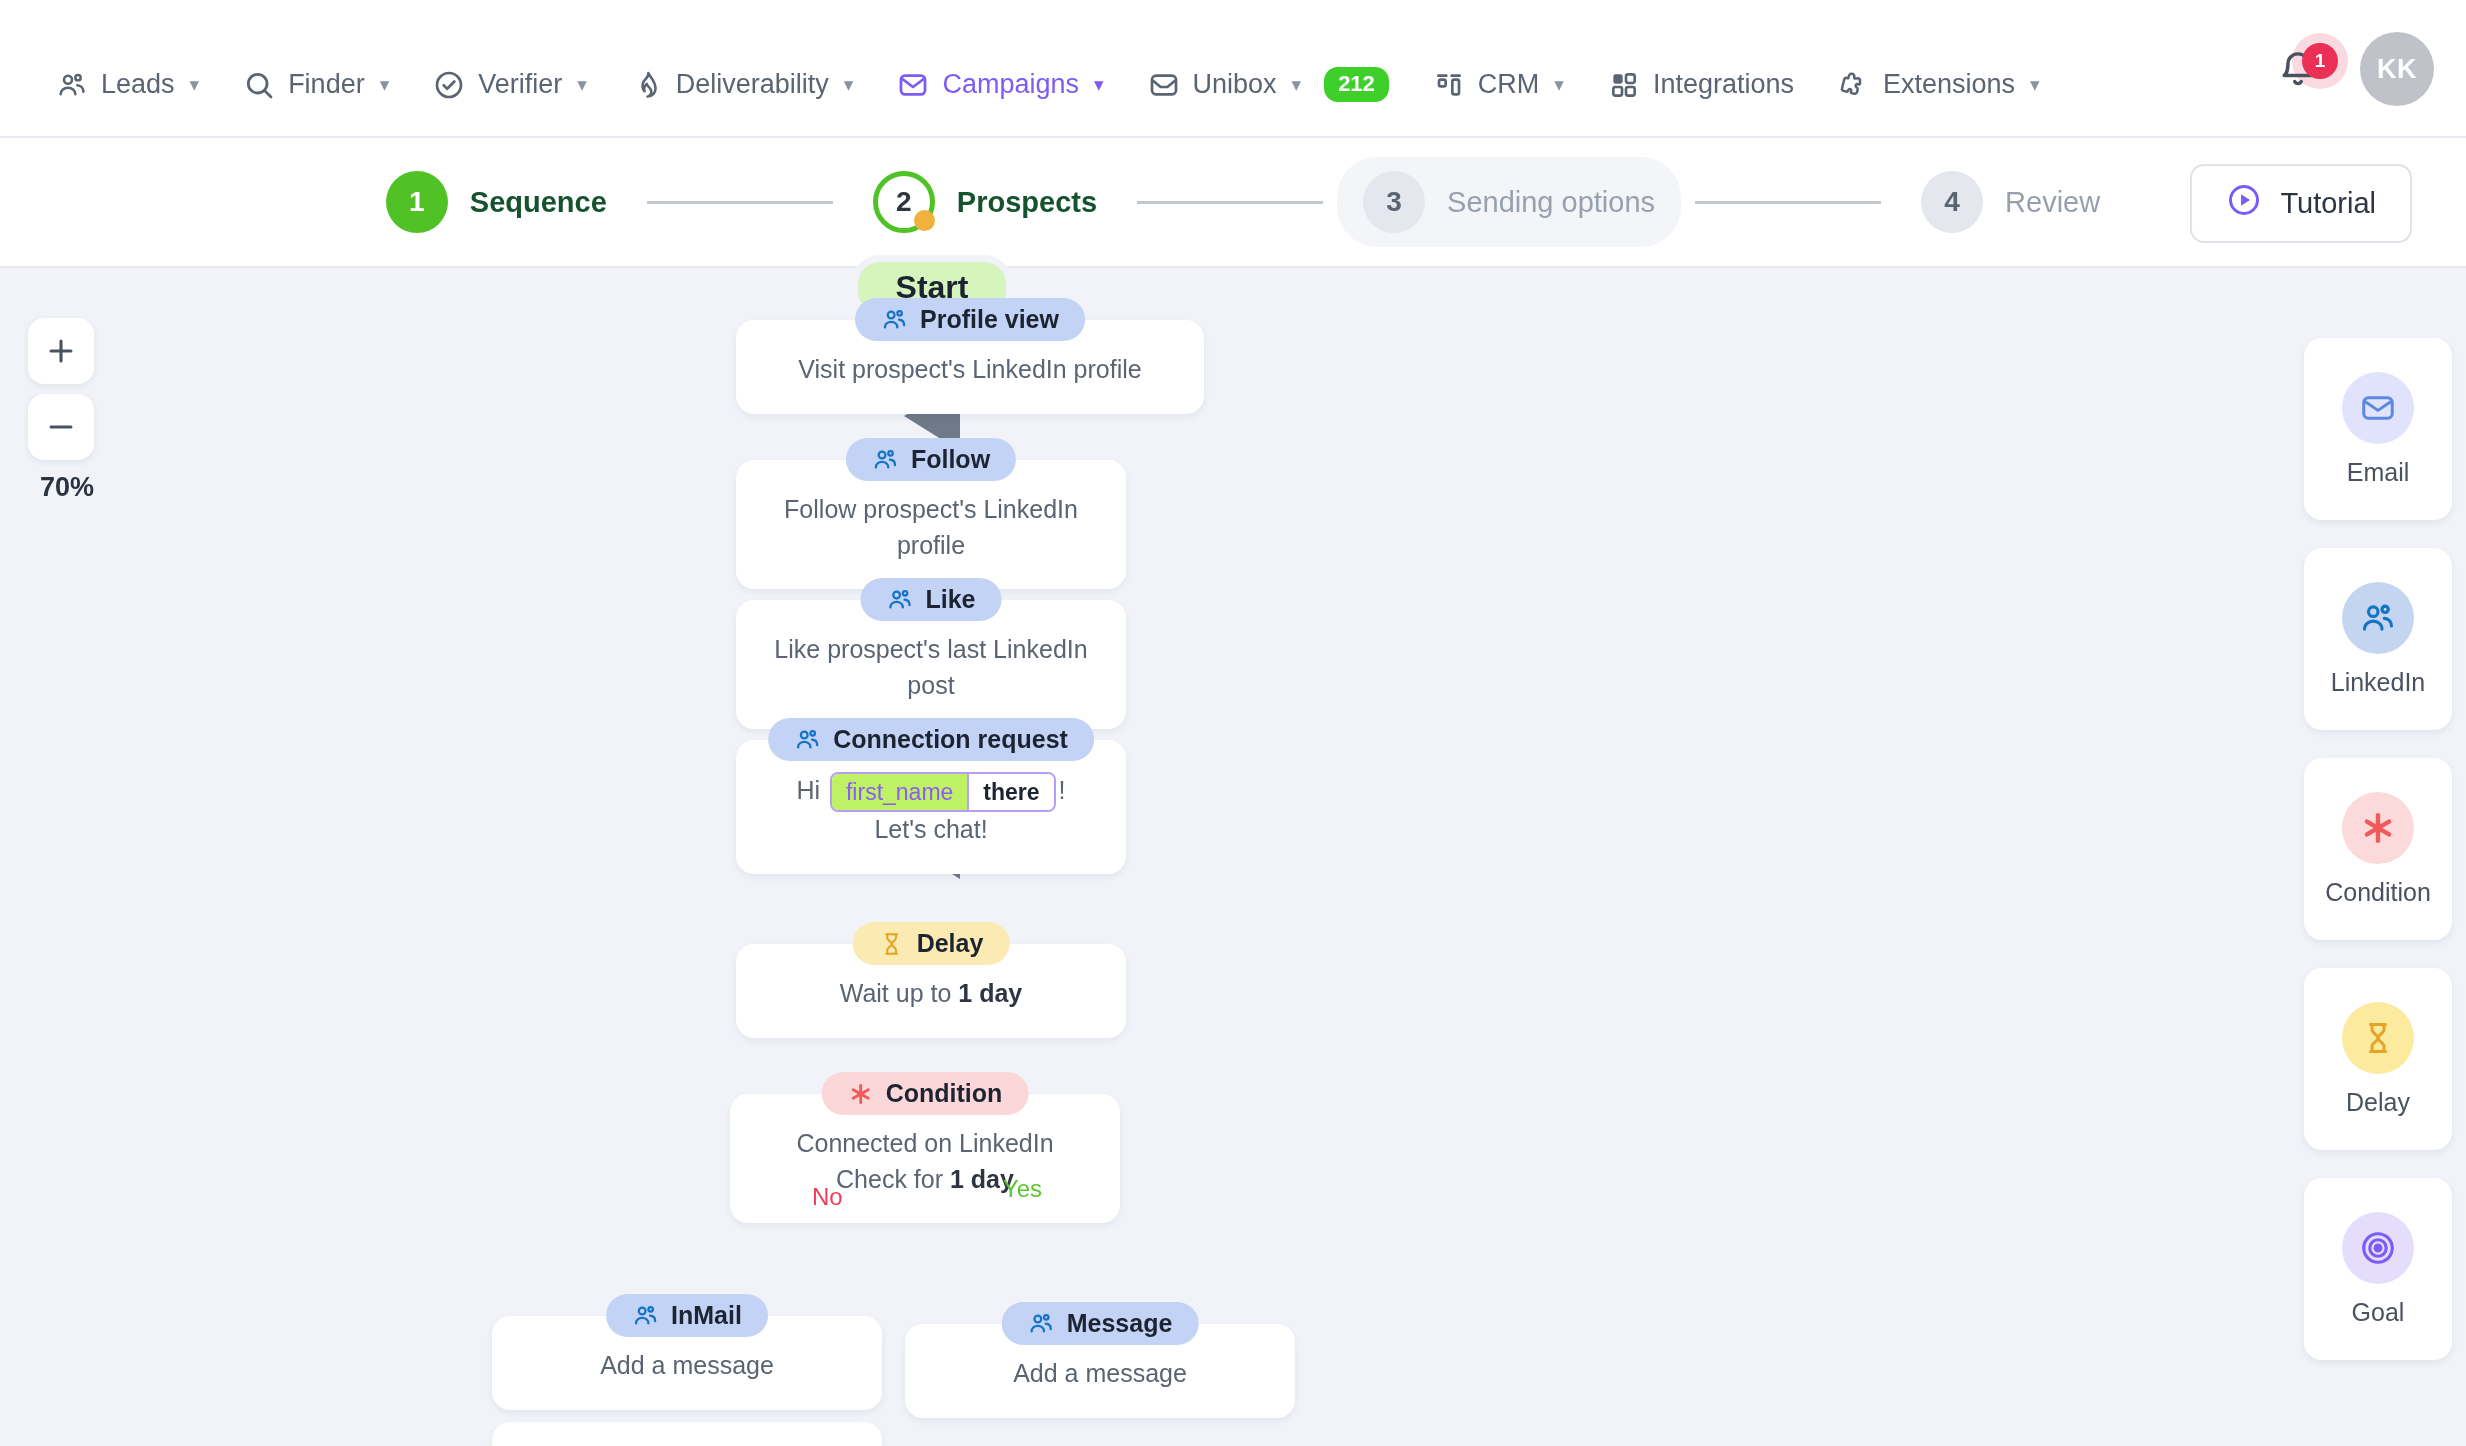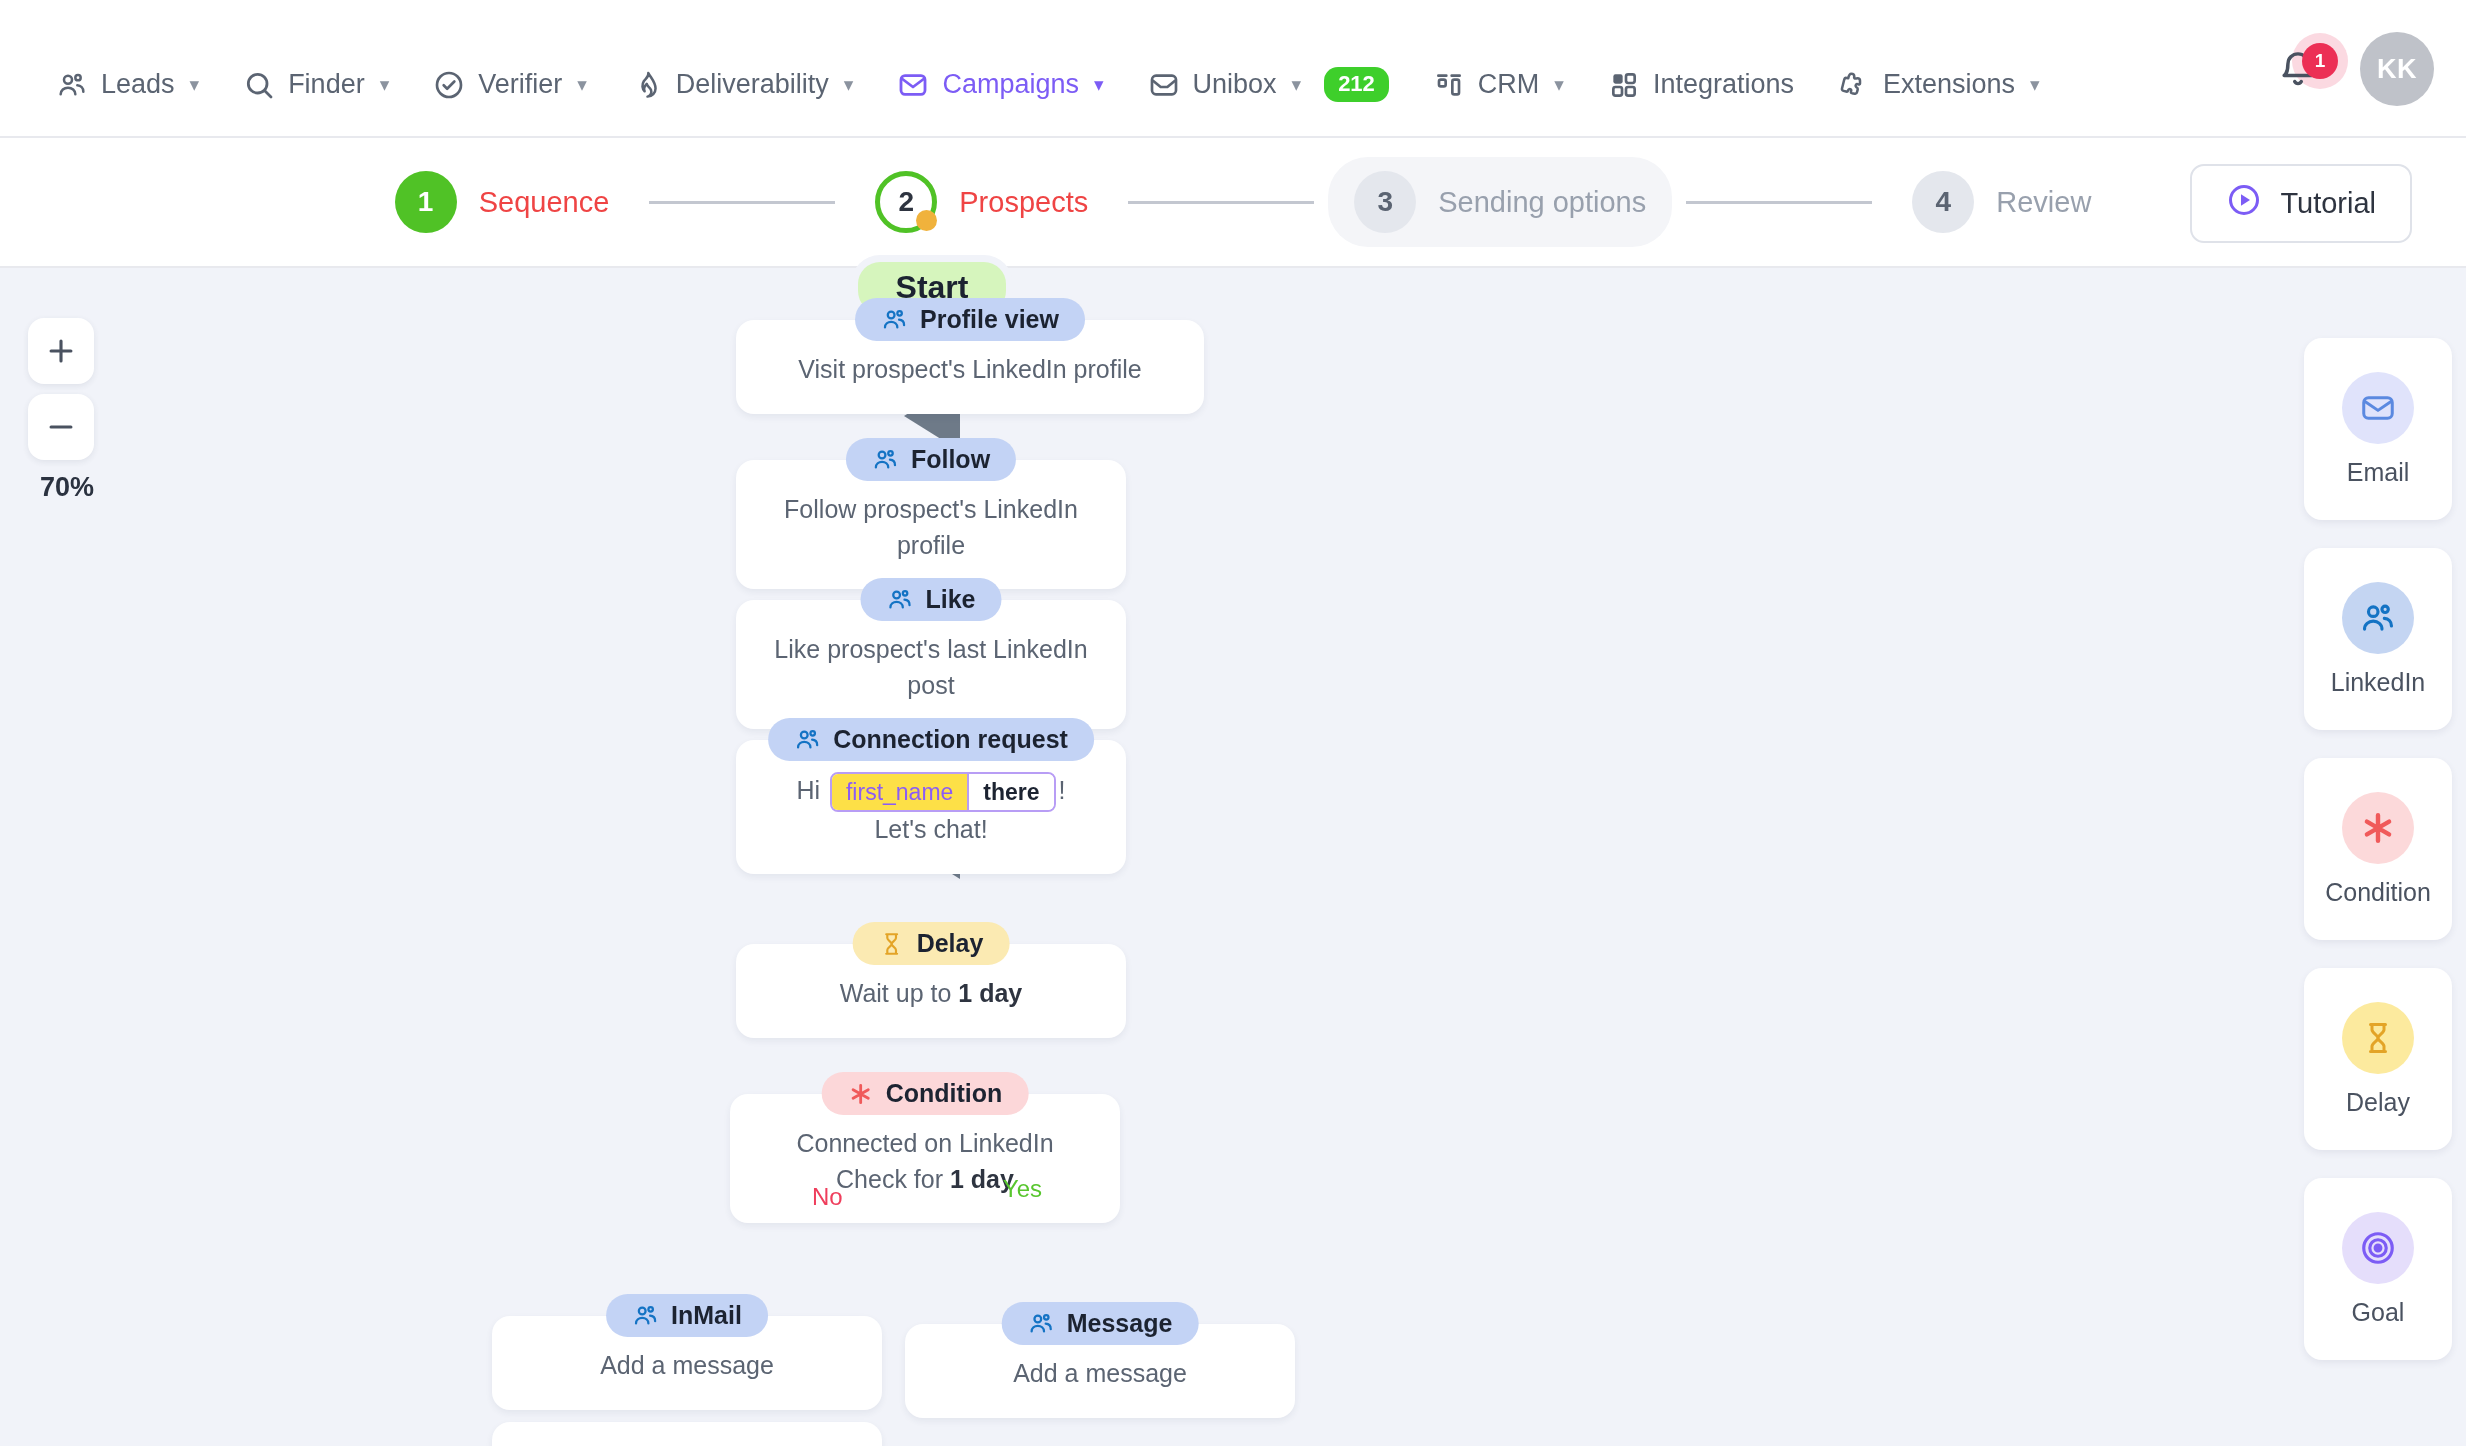--- a/index.html
+++ b/index.html
@@ -77,21 +77,21 @@
   .c-done { background: #50c226; color: #ffffff; }
   .c-current {
     background: #ffffff; color: #2e3440;
     border: 5px solid #50c226; position: relative;
   }
   .c-current::after {
     content: ""; position: absolute; width: 21px; height: 21px; border-radius: 50%;
     background: #f0b23c; right: -5px; bottom: -3px;
   }
   .c-todo { background: #e4e7ed; color: #5b6472; }
-  .step-label { font-size: 29px; font-weight: 400; color: #ef4444; white-space: nowrap; }
+  .step-label { font-size: 29px; font-weight: 700; color: #14532d; white-space: nowrap; }
   .step-label.dim { color: #98a0ad; font-weight: 400; }
   .connector { width: 186px; height: 3px; background: #c3c7d0; margin: 0 14px; }
   .tutorial-btn {
     position: absolute; right: 54px; top: 26px;
     display: flex; align-items: center; gap: 18px;
     background: #fff; border: 2px solid #dfe2e9; border-radius: 14px;
     padding: 16px 34px; font-size: 29px; color: #2e3440; cursor: pointer;
   }
 
   
@@ -131,21 +131,21 @@
     border-radius: 22px; padding: 7px 0; width: 148px; text-align: center;
     font-size: 32px; font-weight: 700;
     box-shadow: 0 0 0 7px #f1f3f9;
   }
 
   .var-pill {
     display: inline-flex; align-items: stretch; vertical-align: middle;
     border: 2px solid #b89df5; border-radius: 8px; overflow: hidden;
     margin: 0 3px; height: 40px;
   }
-  .var-key { background: #fde047; color: #8b5cf6; font-size: 23px; padding: 3px 14px; display: flex; align-items: center; }
+  .var-key { background: #bef264; color: #8b5cf6; font-size: 23px; padding: 3px 14px; display: flex; align-items: center; }
   .var-fb { background: #ffffff; color: #1c2331; font-size: 23px; font-weight: 700; padding: 3px 14px; display: flex; align-items: center; border-left: 2px solid #b89df5; }
 
   .branch-lbl { position: absolute; font-size: 24px; }
   .lbl-no { color: #ef3e5c; }
   .lbl-yes { color: #58c62e; }
 
   .arrow-svg { position: absolute; left: 0; top: 0; overflow: visible; pointer-events: none; }
 
   
   .palette { position: absolute; right: 14px; top: 70px; width: 148px; }

